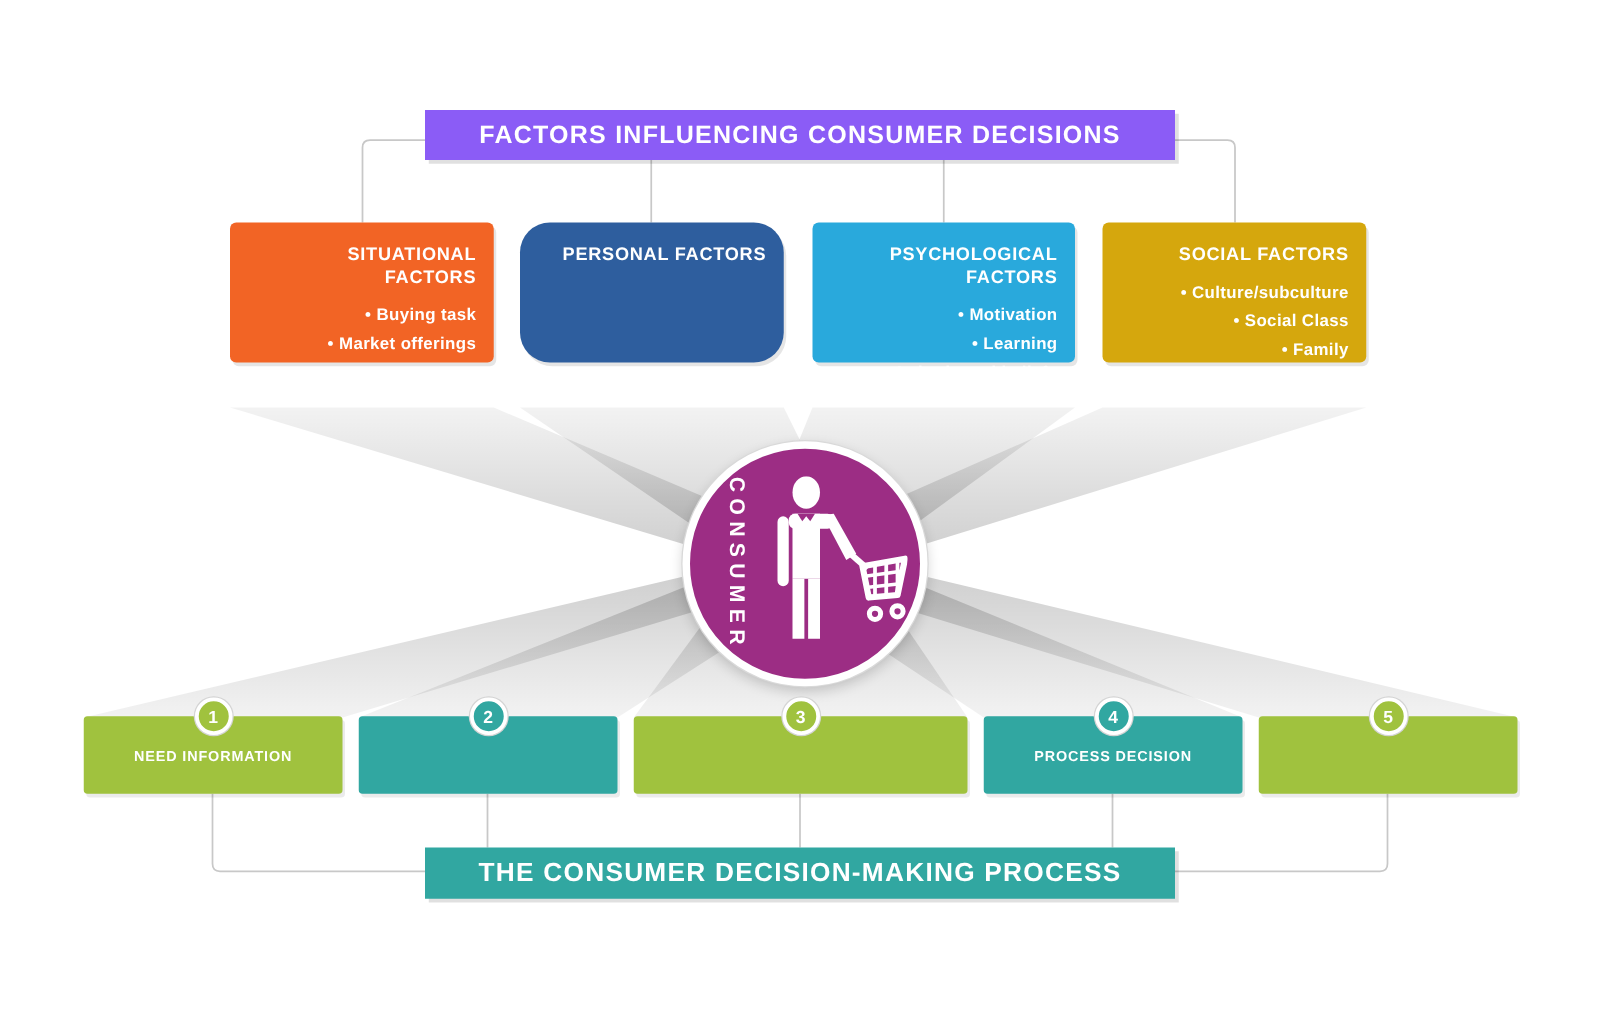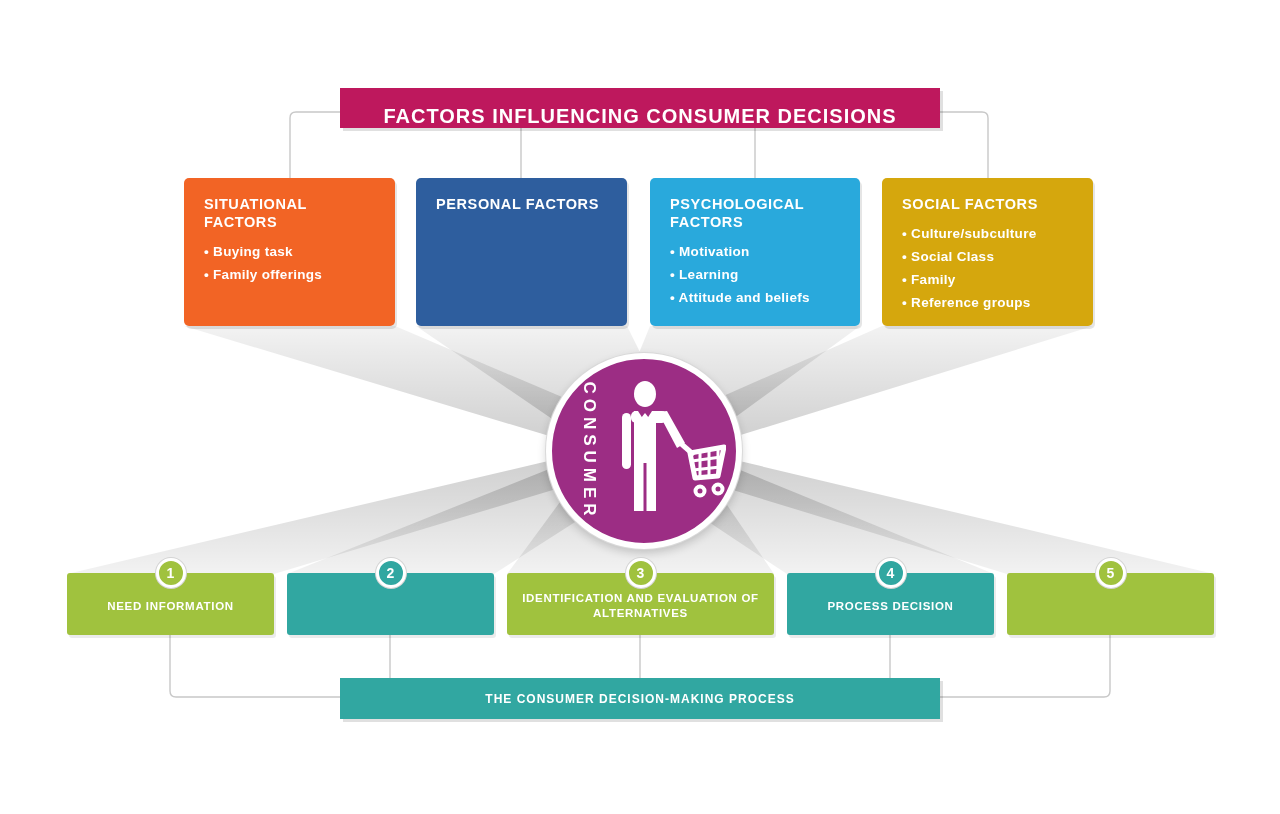--- a/index.html
+++ b/index.html
@@ -6,26 +6,26 @@
   body{width:1280px;height:814px;position:relative;overflow:hidden;
        font-family:"Liberation Sans","DejaVu Sans",sans-serif;}
   .stage{position:absolute;inset:0;width:1280px;height:814px;}
   svg.bg{position:absolute;left:0;top:0;}
 
   
   .banner{position:absolute;display:flex;align-items:center;justify-content:center;
           color:#fff;font-weight:bold;letter-spacing:1px;
           box-shadow:3px 3px 0 rgba(0,0,0,0.12);}
   .banner.top{left:340px;top:88px;width:600px;height:40px;font-size:20px;}
-  .banner.bottom{left:340px;top:678px;width:600px;height:41px;font-size:12px;}
-
-  
-  .factor{position:absolute;top:178px;height:148px;border-radius:5px;
+  .banner.bottom{left:340px;top:678px;width:600px;height:41px;font-size:21px;}
+
+  
+  .factor{position:absolute;top:178px;height:112px;border-radius:5px;
           box-sizing:border-box;padding:17px 14px 10px 20px;color:#fff;
-          box-shadow:2px 3px 0 rgba(0,0,0,0.10);}
+          box-shadow:2px 3px 0 rgba(0,0,0,0.10);text-align:right;}
   .factor h3{margin:0 0 9px 0;font-size:14.5px;font-weight:bold;
              letter-spacing:0.6px;line-height:18px;}
   .factor ul{margin:0;padding:0;list-style:none;}
   .factor li{font-size:13.5px;font-weight:bold;line-height:23px;letter-spacing:0.3px;}
   .factor li::before{content:"• ";}
 
   
   .consumer{position:absolute;left:546px;top:353px;width:196px;height:196px;
             border-radius:50%;border:6px solid #fff;box-sizing:border-box;
             box-shadow:0 0 0 1px #d9d9d9, 0 4px 10px rgba(0,0,0,0.18);}
@@ -85,33 +85,33 @@
       <path d="M755,128 L755,178"></path>
       <path d="M940,112 L982,112 Q988,112 988,118 L988,178"></path>
       <path d="M170,635 L170,691 Q170,697 176,697 L340,697"></path>
       <path d="M390,635 L390,678"></path>
       <path d="M640,635 L640,678"></path>
       <path d="M890,635 L890,678"></path>
       <path d="M1110,635 L1110,691 Q1110,697 1104,697 L940,697"></path>
     </g>
   </svg>
 
-  <div class="banner top" style="background-color: #be185d; align-items: flex-end;">
+  <div class="banner top" style="background-color: #8b5cf6;">
     <span>FACTORS INFLUENCING CONSUMER DECISIONS</span>
   </div>
 
   <div class="factor" style="left: 184px; width: 211px; background-color: rgb(242, 100, 37);">
     <h3>SITUATIONAL FACTORS</h3>
     <ul>
       <li>Buying task</li>
-      <li>Family offerings</li>
+      <li>Market offerings</li>
     </ul>
   </div>
 
-  <div class="factor" style="left: 416px; width: 211px; background-color: rgb(46, 94, 158);">
+  <div class="factor" style="left: 416px; width: 211px; background-color: rgb(46, 94, 158); border-radius: 24px;">
     <h3>PERSONAL FACTORS</h3>
   </div>
 
   <div class="factor" style="left: 882px; width: 211px; background-color: rgb(213, 167, 13);">
     <h3>SOCIAL FACTORS</h3>
     <ul>
       <li>Culture/subculture</li>
       <li>Social Class</li>
       <li>Family</li>
       <li>Reference groups</li>
@@ -170,21 +170,20 @@
   <div class="step" style="left: 287px; width: 207px; background-color: rgb(49, 167, 161);">
     <div class="badge" style="background-color: rgb(49, 167, 161);">
       <span>2</span>
     </div>
   </div>
 
   <div class="step" style="left: 507px; width: 267px; background-color: rgb(160, 194, 62);">
     <div class="badge" style="background-color: rgb(160, 194, 62);">
       <span>3</span>
     </div>
-    <span class="lbl">IDENTIFICATION AND EVALUATION OF ALTERNATIVES</span>
   </div>
 
   <div class="step" style="left: 787px; width: 207px; background-color: rgb(49, 167, 161);">
     <div class="badge" style="background-color: rgb(49, 167, 161);">
       <span>4</span>
     </div>
     <span class="lbl">PROCESS DECISION</span>
   </div>
 
   <div class="step" style="left: 1007px; width: 207px; padding-left: 30px; padding-right: 30px; background-color: rgb(160, 194, 62);">

